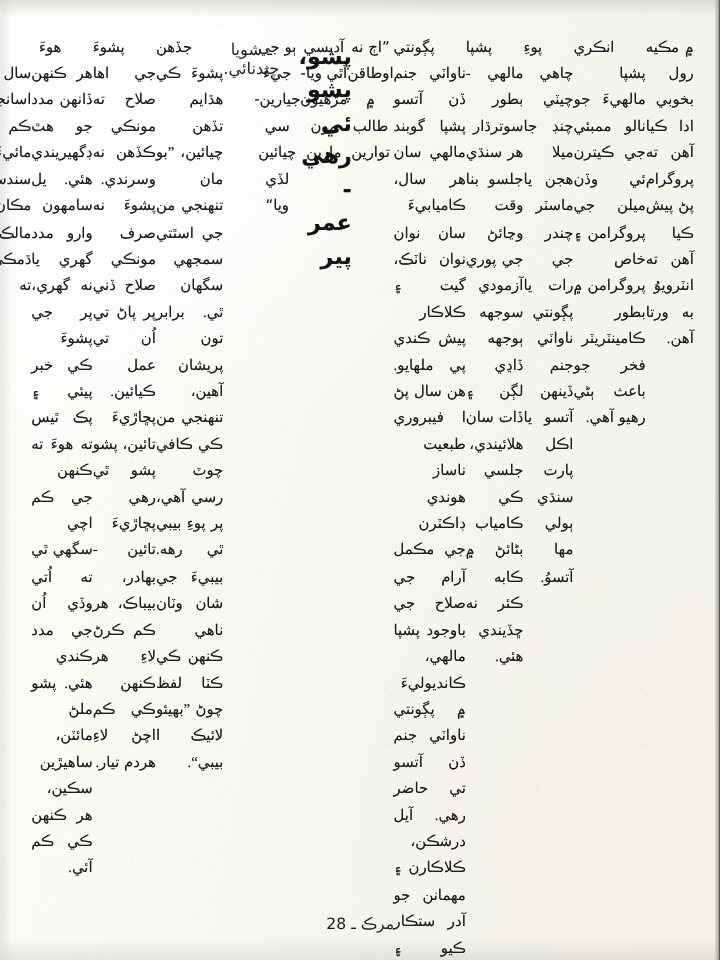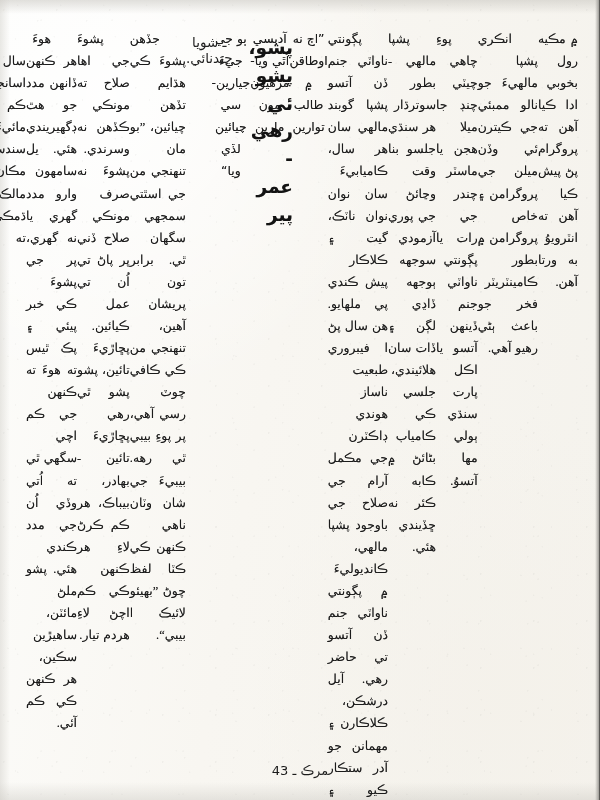--- a/index.html
+++ b/index.html
@@ -182,16 +182,16 @@
       <div class="byline">ـ شويا چندنائي.</div>
       <p class="para indent">جڏهن پشوءَ ڪي هڌايم تڏهن چيائين، ”بو مان تنهنجي من جي اسٿتي سمجهي سگهان ٿي. برابر تون پريشان آهين، تنهنجي من ڪي ڪافي چوٽ رسي آهي، پر پوءِ بيبي ٿي رهه. بيبيءَ جي شان وٽان ناهي ڪنهن ڪي ڪٽا لفظ چوڻ ”بهيئو لائيڪ ا بيبي“.</p>
       <p class="para indent">پشوءَ جي اها صلاح ته مونڪي ڪڏهن نه وسرندي. پشوءَ نه صرف مونڪي صلاح ڏني پر پاڻ تي اُن تي عمل ڪيائين. پڇاڙيءَ تائين، پشو پشو ٿي رهي پڇاڙيءَ تائين - بهادر، بيباڪ، هر ڪم ڪرڻ لاءِ هر ڪنهن ڪي ڪم اچڻ لاءِ هردم تيار.</p>
       <p class="para indent">هوءَ هر ڪنهن ڏانهن مدد جو هٿ ڊگهيريندي هئي. يل سامهون وارو مدد گهري يا نه گهري، پر جي پشوءَ ڪي خبر پيئي ۽ پڪ ٿيس ته هوءَ ته ڪنهن جي ڪم اچي سگهي ٿي ته اُتي وڏي اُن جي مدد ڪندي هئي. پشو ملڻ مائٽن، ساهيڙين سڪين، هر ڪنهن ڪي ڪم آئي.</p>
       <p class="para indent">ڪجهه سال اڳ اسانجي ڪم واري مائيءَ ڪي سندس مڪان مالڪ ڌمڪي ڏني ته</p>
     </div>
 
   </div>
 
   <div id="footer">
-    <span class="folio">مرڪ ـ 43</span>
+    <span class="folio">مرڪ ـ 28</span>
   </div>
 
 </div>
 
 </body></html>

